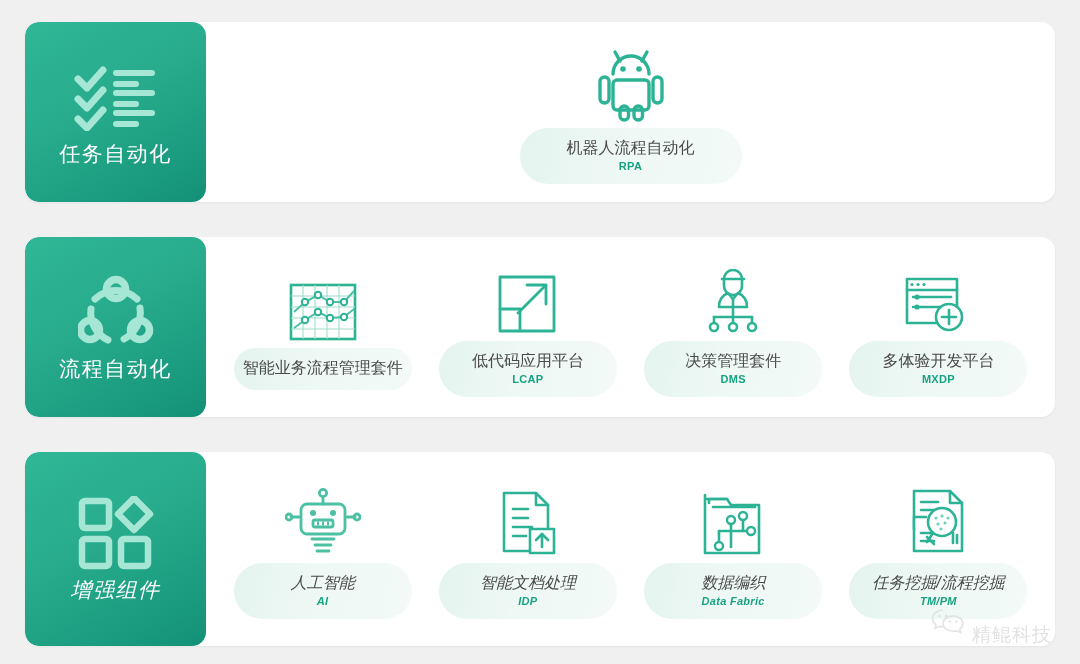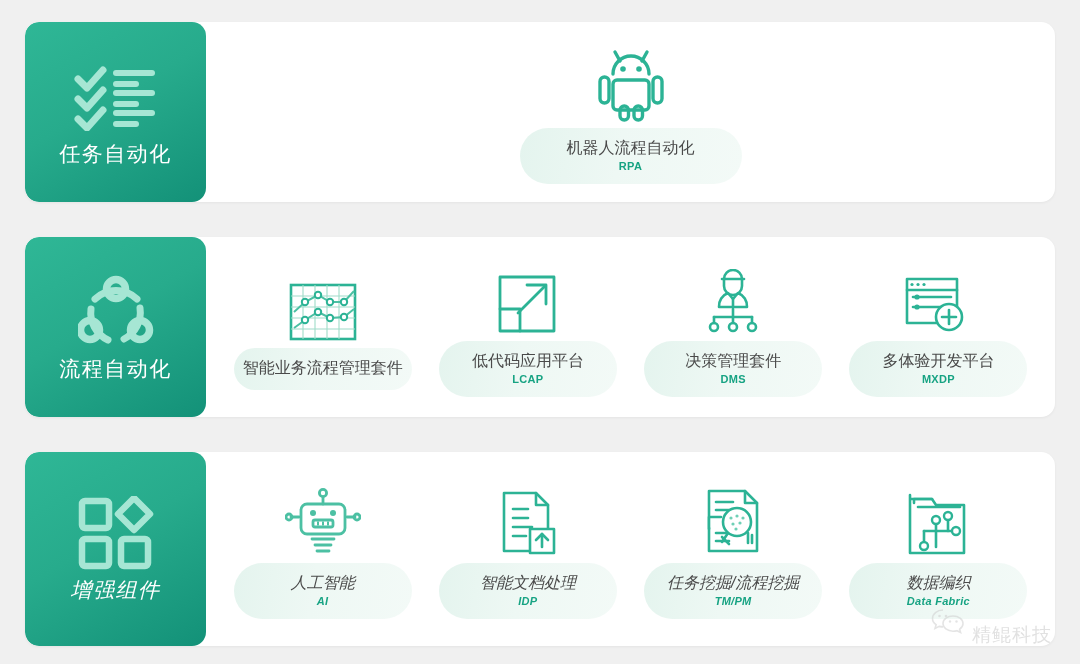--- a/index.html
+++ b/index.html
@@ -384,20 +384,47 @@
           </svg>
         </div>
         <div class="pill">
           <span class="cn">智能文档处理</span>
           <span class="en">IDP</span>
         </div>
       </div>
 
       <div class="item">
         <div class="item-icon">
+          <svg width="68" height="66" viewBox="0 0 68 66">
+            <g fill="none" stroke="#2cb395" stroke-width="2.6" stroke-linecap="round" stroke-linejoin="round">
+              <path d="M6 4 L6 62 L60 62 L60 14 L32 14 L28 8 L6 8"></path>
+              <polyline points="10,12 10,8 28,8"></polyline>
+              <line x1="14" y1="16" x2="56" y2="16"></line>
+              <line x1="20" y1="52" x2="20" y2="40"></line>
+              <line x1="20" y1="40" x2="48" y2="40"></line>
+              <line x1="32" y1="40" x2="32" y2="56"></line>
+              <line x1="32" y1="32" x2="32" y2="40"></line>
+              <line x1="44" y1="28" x2="44" y2="40"></line>
+            </g>
+            <g fill="#ffffff" stroke="#2cb395" stroke-width="2.4">
+              <circle cx="20" cy="55" r="4"></circle>
+              <circle cx="32" cy="29" r="4"></circle>
+              <circle cx="44" cy="25" r="4"></circle>
+              <circle cx="52" cy="40" r="4"></circle>
+            </g>
+          </svg>
+        </div>
+        <div class="pill">
+          <span class="cn">数据编织</span>
+          <span class="en">Data Fabric</span>
+        </div>
+      </div>
+
+      <div class="item">
+        <div class="item-icon">
           <svg width="68" height="70" viewBox="0 0 68 70">
             <g fill="none" stroke="#2cb395" stroke-width="2.6" stroke-linecap="round" stroke-linejoin="round">
               <path d="M10 4 L46 4 L58 16 L58 64 L10 64 Z"></path>
               <polyline points="46,4 46,16 58,16"></polyline>
               <line x1="17" y1="15" x2="34" y2="15"></line>
               <line x1="17" y1="23" x2="30" y2="23"></line>
               <path d="M10 30 L22 30 L10 42 Z" fill="#ffffff" stroke="none"></path>
               <polyline points="22,30 10,30 10,42"></polyline>
               <line x1="17" y1="46" x2="33" y2="46"></line>
               <line x1="17" y1="54" x2="30" y2="54"></line>
@@ -413,47 +440,20 @@
                 <circle cx="44" cy="31" r="1.6"></circle>
               <circle cx="34" cy="37" r="1.6"></circle>
                 <circle cx="41" cy="36" r="1.6"></circle>
                 <circle cx="37" cy="42" r="1.6"></circle>
             </g>
           </svg>
         </div>
         <div class="pill">
           <span class="cn">任务挖掘/流程挖掘</span>
           <span class="en">TM/PM</span>
-        </div>
-      </div>
-
-      <div class="item">
-        <div class="item-icon">
-          <svg width="68" height="66" viewBox="0 0 68 66">
-            <g fill="none" stroke="#2cb395" stroke-width="2.6" stroke-linecap="round" stroke-linejoin="round">
-              <path d="M6 4 L6 62 L60 62 L60 14 L32 14 L28 8 L6 8"></path>
-              <polyline points="10,12 10,8 28,8"></polyline>
-              <line x1="14" y1="16" x2="56" y2="16"></line>
-              <line x1="20" y1="52" x2="20" y2="40"></line>
-              <line x1="20" y1="40" x2="48" y2="40"></line>
-              <line x1="32" y1="40" x2="32" y2="56"></line>
-              <line x1="32" y1="32" x2="32" y2="40"></line>
-              <line x1="44" y1="28" x2="44" y2="40"></line>
-            </g>
-            <g fill="#ffffff" stroke="#2cb395" stroke-width="2.4">
-              <circle cx="20" cy="55" r="4"></circle>
-              <circle cx="32" cy="29" r="4"></circle>
-              <circle cx="44" cy="25" r="4"></circle>
-              <circle cx="52" cy="40" r="4"></circle>
-            </g>
-          </svg>
-        </div>
-        <div class="pill">
-          <span class="cn">数据编织</span>
-          <span class="en">Data Fabric</span>
         </div>
       </div>
 
     </div>
   </div>
 
   <div class="watermark">
     <span>
       <svg width="34" height="26" viewBox="0 0 34 26">
         <g fill="none" stroke="#cfcfcf" stroke-width="1.6">

